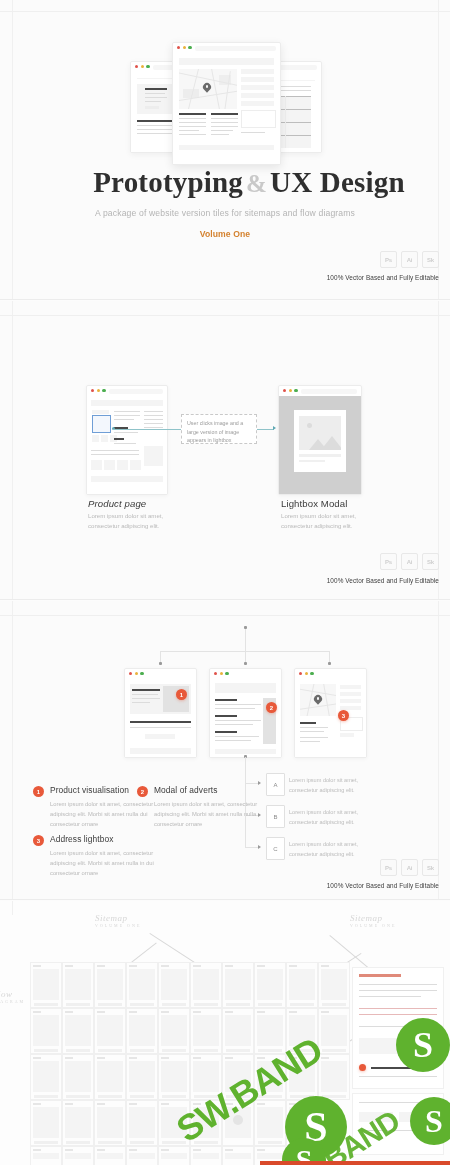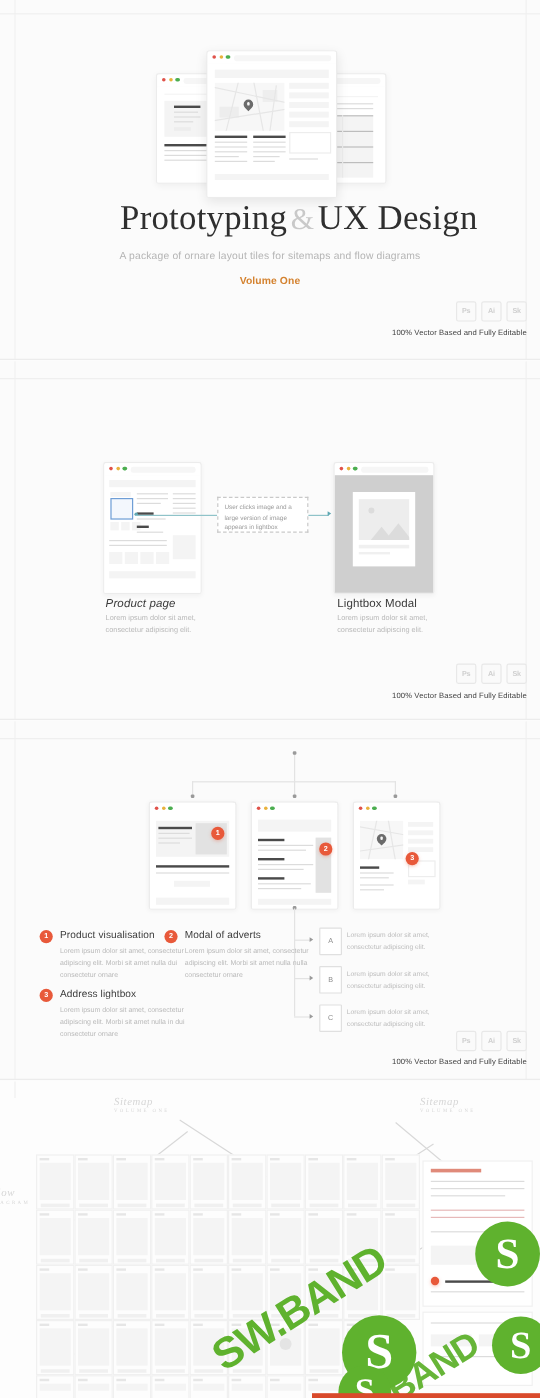--- a/index.html
+++ b/index.html
@@ -45,21 +45,21 @@
 
   .map{position:absolute;background:#f7f7f7;overflow:hidden;}
   .map .road{position:absolute;background:#e6e6e6;}
   .pin{position:absolute;width:8px;height:8px;}
   .pin .head{position:absolute;left:0;top:0;width:8px;height:8px;border-radius:50% 50% 50% 0;
              transform:rotate(-45deg);background:#6b6b6b;}
   .pin .hole{position:absolute;left:2.6px;top:2.4px;width:2.8px;height:2.8px;border-radius:50%;background:#f7f7f7;}
 
   .title-wrap{position:absolute;left:0;right:0;top:168px;text-align:center;}
   .main-title{font-family:"Liberation Serif",serif;font-size:29px;color:#2f2f2f;letter-spacing:.2px;
-              line-height:1;font-weight:400;margin-left:48px;}
+              line-height:1;font-weight:700;margin-left:48px;}
   .amp{color:#c9c9c9;font-size:25px;padding:0 3px;}
   .subtitle{margin-top:11px;font-size:8.6px;color:#b4b4b4;letter-spacing:.15px;}
   .volume{margin-top:11px;font-size:8.6px;color:#d4822f;font-weight:bold;letter-spacing:.1px;}
 
   
   .badges{position:absolute;display:flex;gap:4px;}
   .badge{width:15px;height:15px;border:1px solid #e8e8e8;border-radius:2px;background:#fafafa;
          display:flex;align-items:center;justify-content:center;
          font-size:6px;color:#cfcfcf;font-weight:bold;letter-spacing:-.2px;}
   .footnote{position:absolute;right:11px;font-size:6.4px;color:#3d3d3d;letter-spacing:.1px;white-space:nowrap;}
@@ -82,21 +82,21 @@
   .img-ph .sun{position:absolute;width:5px;height:5px;border-radius:50%;background:#dcdcdc;}
   .sel-box{position:absolute;border:1px solid #6f9ed6;background:#f3f7fd;}
 
   
   #tree{top:601px;height:299px;}
   .tline{position:absolute;background:#e3e3e3;}
   .tdot{position:absolute;width:3px;height:3px;background:#9a9a9a;border-radius:1px;}
   .marker{position:absolute;width:11px;height:11px;border-radius:50%;background:#e8593a;
           color:#fff;font-size:6px;display:flex;align-items:center;justify-content:center;
           box-shadow:0 1px 3px rgba(232,89,58,.35);font-weight:bold;}
-  .legend-item{position:absolute;width:135px;}
+  .legend-item{position:absolute;width:135px;margin-top:11px;}
   .legend-item .lm{position:absolute;left:0;top:1px;width:11px;height:11px;border-radius:50%;
                    background:#e8593a;color:#fff;font-size:6px;display:flex;align-items:center;
                    justify-content:center;font-weight:bold;}
   .legend-item .lt{margin-left:17px;font-size:8.4px;color:#3b3b3b;letter-spacing:.1px;}
   .legend-item .lb{margin-left:17px;margin-top:4px;font-size:5.8px;color:#b9b9b9;line-height:1.75;}
   .doc{position:absolute;width:17px;height:21px;border:1px solid #e0e0e0;background:#fff;border-radius:1px;
        display:flex;align-items:center;justify-content:center;font-size:6px;color:#8d8d8d;}
   .doc-txt{position:absolute;font-size:5.6px;color:#bcbcbc;line-height:1.75;width:78px;}
   .arrow-sm{position:absolute;width:0;height:0;border-left:3px solid #9a9a9a;
             border-top:2px solid transparent;border-bottom:2px solid transparent;}
@@ -224,21 +224,21 @@
           <div class="ln" style="left:38px;top:81px;width:18px;"></div>
           <div class="blk l" style="left:6px;top:92px;width:95px;height:5px;"></div>
         </div>
       </div>
     </div>
 
     <div class="title-wrap">
       <div class="main-title">
         <span>Prototyping</span><span class="amp">&amp;</span><span>UX Design</span>
       </div>
-      <div class="subtitle">A package of ornare layout tiles for sitemaps and flow diagrams</div>
+      <div class="subtitle">A package of website version tiles for sitemaps and flow diagrams</div>
       <div class="volume">Volume One</div>
     </div>
 
     <div class="badges" style="right:11px;top:251px;">
       <span class="badge">Ps</span>
       <span class="badge">Ai</span>
       <span class="badge">Sk</span>
     </div>
     <div class="footnote" style="top:274px;">100% Vector Based and Fully Editable</div>
     <div class="divider" style="bottom:0;"></div>

